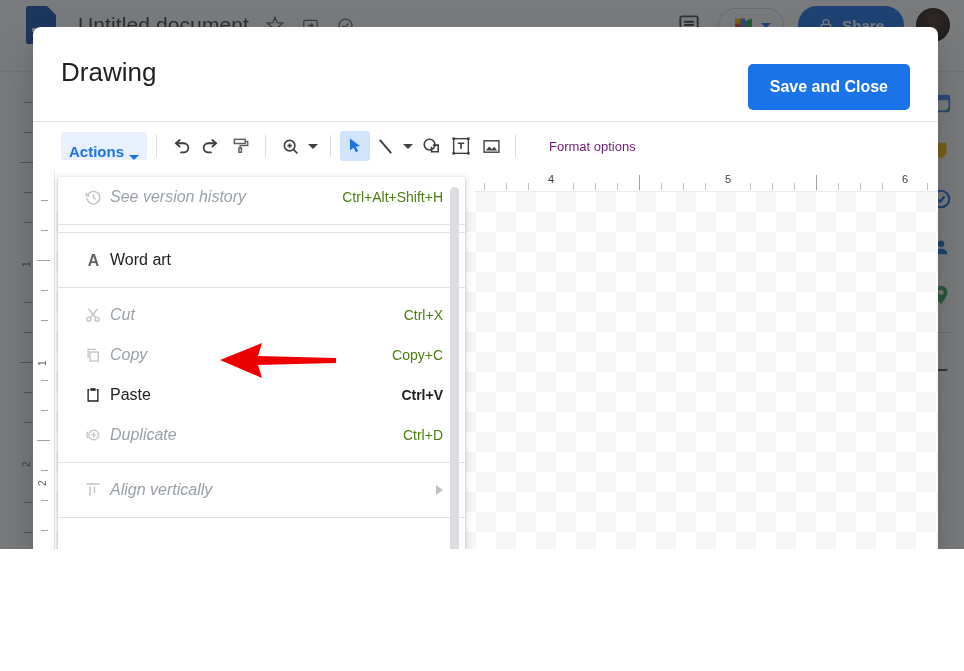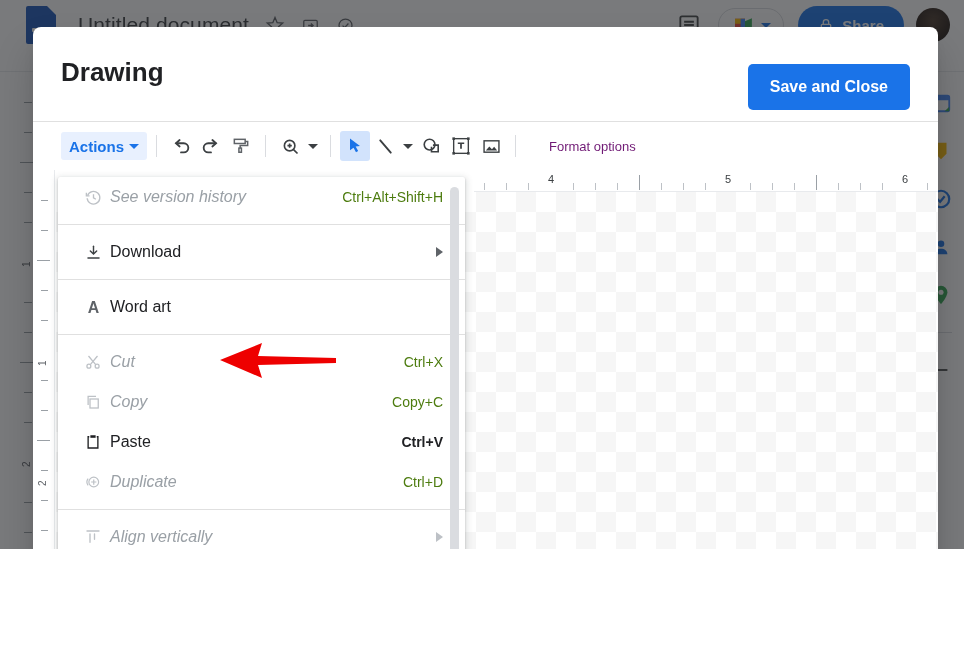--- a/index.html
+++ b/index.html
@@ -80,37 +80,37 @@
     position: absolute; left: 33px; top: 27px; width: 905px; height: 650px;
     background: #ffffff; border-radius: 8px 8px 0 0;
     box-shadow: 0 11px 15px -7px rgba(0,0,0,.2), 0 24px 38px 3px rgba(0,0,0,.14);
     overflow: hidden;
   }
   .dlg-head {
     position: relative; height: 95px; border-bottom: 1px solid #e0e0e0;
   }
   .dlg-title {
     position: absolute; left: 28px; top: 45px; transform: translateY(-50%);
-    font-size: 26px; color: #202124; font-weight: bold;
+    font-size: 26px; color: #202124; font-weight: normal;
   }
   .save-close {
     position: absolute; right: 28px; top: 37px;
     height: 46px; padding: 0 22px; background: #1a73e8; color: #fff;
     border: none; border-radius: 5px; font-size: 16px; font-weight: bold;
     font-family: "Liberation Sans", sans-serif; cursor: pointer;
     display: flex; align-items: center;
   }
 
   
   .toolbar {
     position: relative; height: 48px; display: flex; align-items: center;
     padding-left: 28px; gap: 0;
   }
   .tb-actions {
-    height: 28px; padding: 0 8px; display: flex; align-items: center; gap: 5px;
+    height: 28px; padding: 0 8px; display: flex; align-items: flex-end; gap: 5px;
     background: #e8f0fe; color: #1a73e8; font-size: 15px; font-weight: bold;
     border-radius: 3px; cursor: pointer;
   }
   .tb-sep { width: 1px; height: 22px; background: #dadce0; margin: 0 9px; }
   .tb-btn {
     width: 30px; height: 30px; display: flex; align-items: center; justify-content: center;
     border-radius: 3px; color: #3c4043; cursor: pointer;
   }
   .tb-btn.active { background: #d2e3fc; }
   .tb-caret { width: 16px; height: 30px; display: flex; align-items: center; justify-content: center; cursor: pointer;}
@@ -427,31 +427,20 @@
               <path d="M3 6v4h4"></path>
               <path d="M12 8v4.4l3 1.8"></path>
           </svg>
         </span>
         <span class="mi-label">See version history</span>
         <span class="mi-accel">Ctrl+Alt+Shift+H</span>
       </div>
 
       <div class="menu-sep"></div>
 
-      <div class="menu-item">
-        <span class="mi-ico">
-          <svg width="19" height="19" viewBox="0 0 24 24" fill="none" stroke="#3c4043" stroke-width="1.8" stroke-linecap="round">
-            <path d="M12 4v9"></path>
-              <path d="M8 10l4 4 4-4"></path>
-              <path d="M5 19h14"></path>
-          </svg>
-        </span>
-        <span class="mi-label">Download</span>
-        <span class="mi-sub"></span>
-      </div>
 
       <div class="menu-sep"></div>
 
       <div class="menu-item">
         <span class="mi-ico">
           <svg width="19" height="19" viewBox="0 0 24 24" fill="#5f6368">
             <text x="12" y="19" font-size="20" font-family="Liberation Sans, sans-serif" text-anchor="middle" font-weight="bold">A</text>
           </svg>
         </span>
         <span class="mi-label">Word art</span>

